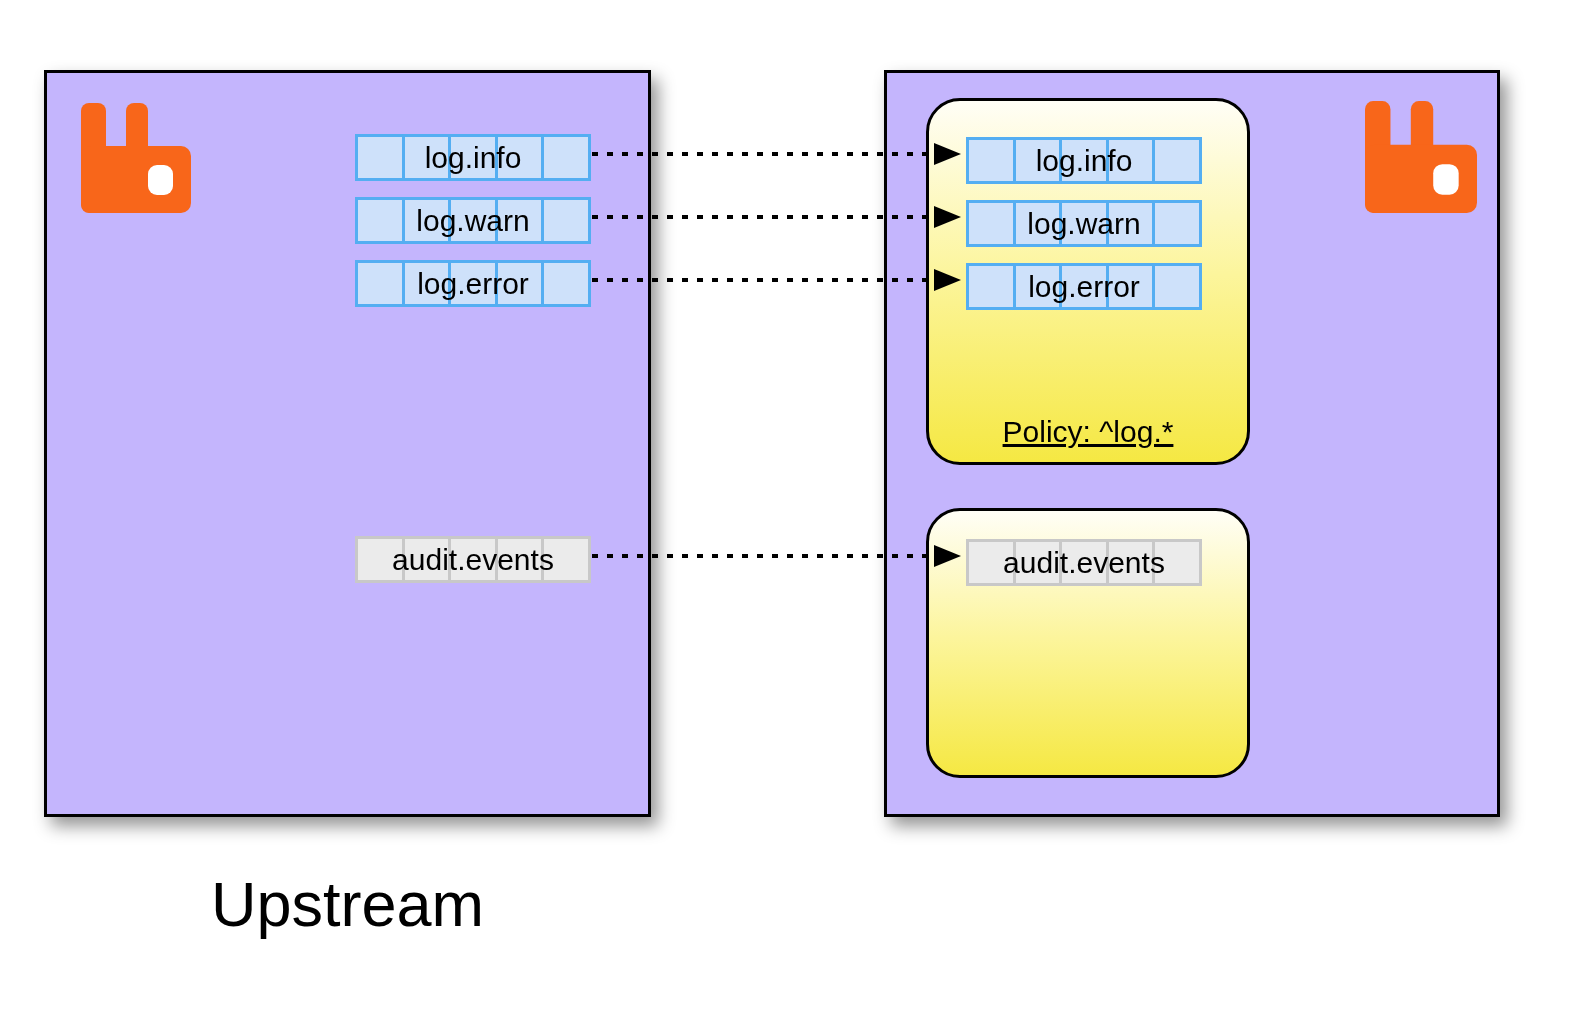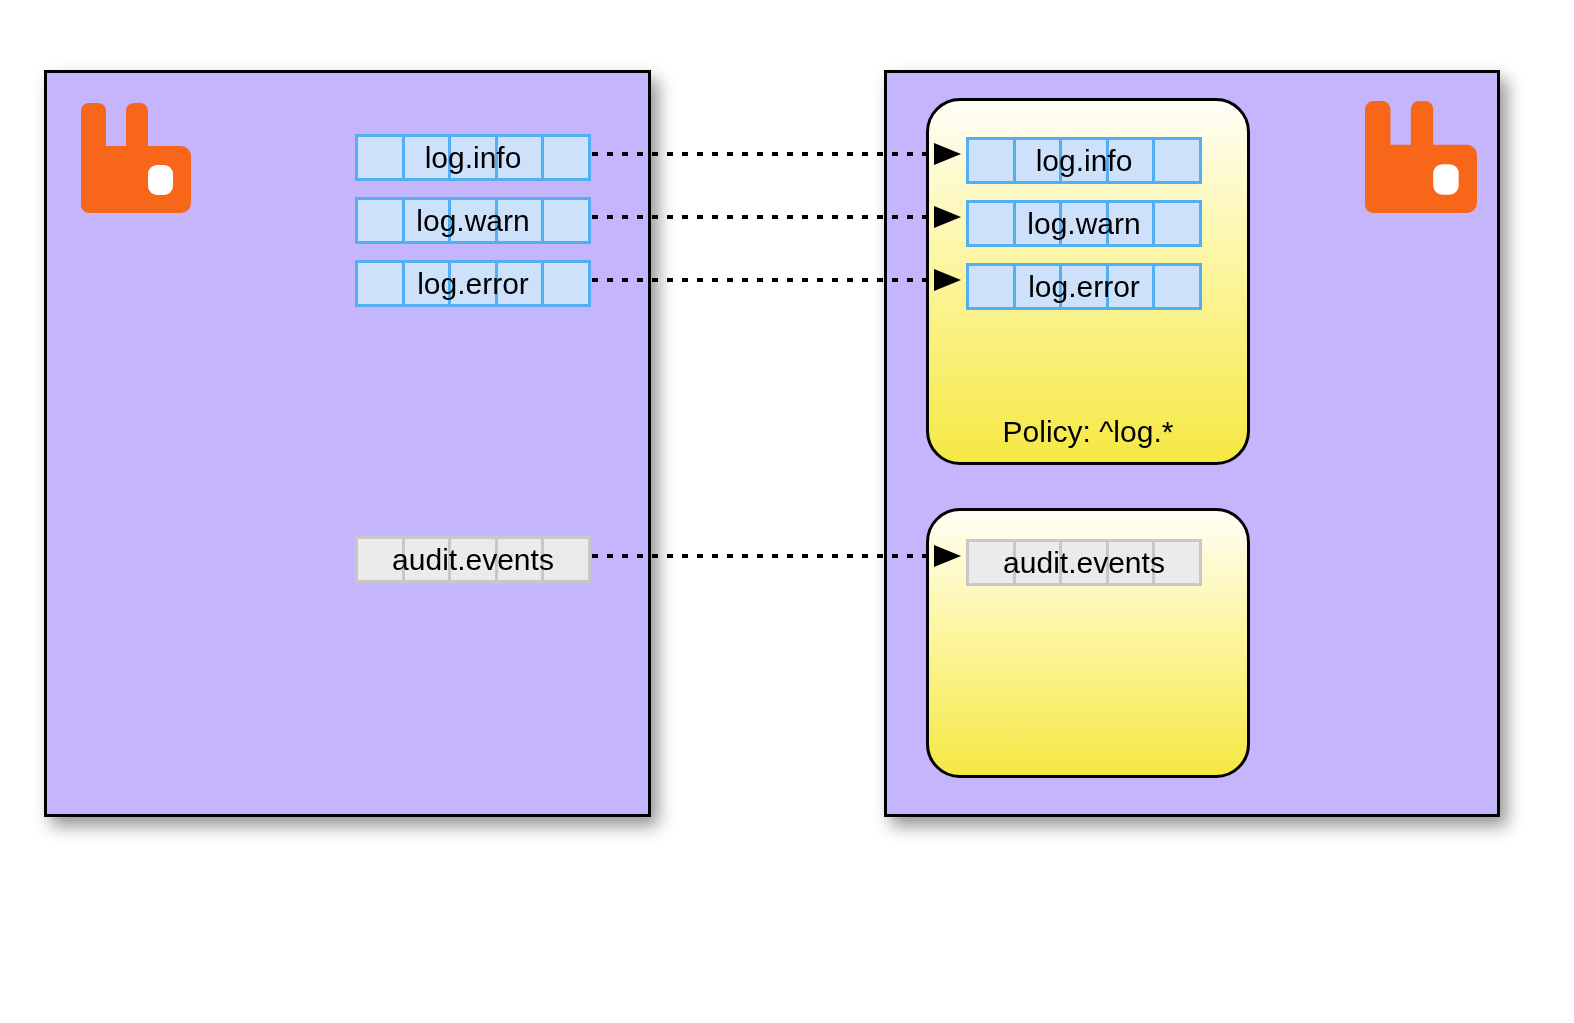--- a/index.html
+++ b/index.html
@@ -20,21 +20,21 @@
   .qlabel{
     position:absolute;inset:0;display:flex;align-items:center;justify-content:center;
     font-size:30px;line-height:1;color:#000;z-index:2;white-space:nowrap;
   }
   .policybox{
     position:absolute;box-sizing:border-box;border:3px solid #000;border-radius:34px;
     background:linear-gradient(180deg,#FFFEF6 0%,#FCF59C 48%,#F5E843 100%);
   }
   .policylabel{
     position:absolute;left:0;right:0;bottom:14px;text-align:center;
-    font-size:30px;line-height:1.1;color:#000;white-space:nowrap;
+    font-size:30px;line-height:1.1;color:#000;white-space:nowrap;text-decoration:underline;
   }
   .dash{
     position:absolute;height:4px;z-index:10;
     background:repeating-linear-gradient(to right,#000 0px,#000 6px,transparent 6px,transparent 15px);
   }
   .ahead{
     position:absolute;width:0;height:0;z-index:11;
     border-top:11px solid transparent;border-bottom:11px solid transparent;border-left:27px solid #000;
   }
   .caption{
@@ -151,14 +151,15 @@
           <div class="cell"></div>
           <div class="cell"></div>
           <div class="cell"></div>
         <div class="qlabel">audit.events</div>
       </div>
 
     </div>
 
   </div>
 
+  <div class="caption" style="left:44px;top:868px;width:607px">Upstream</div>
 
 </div>
 
 </body></html>

